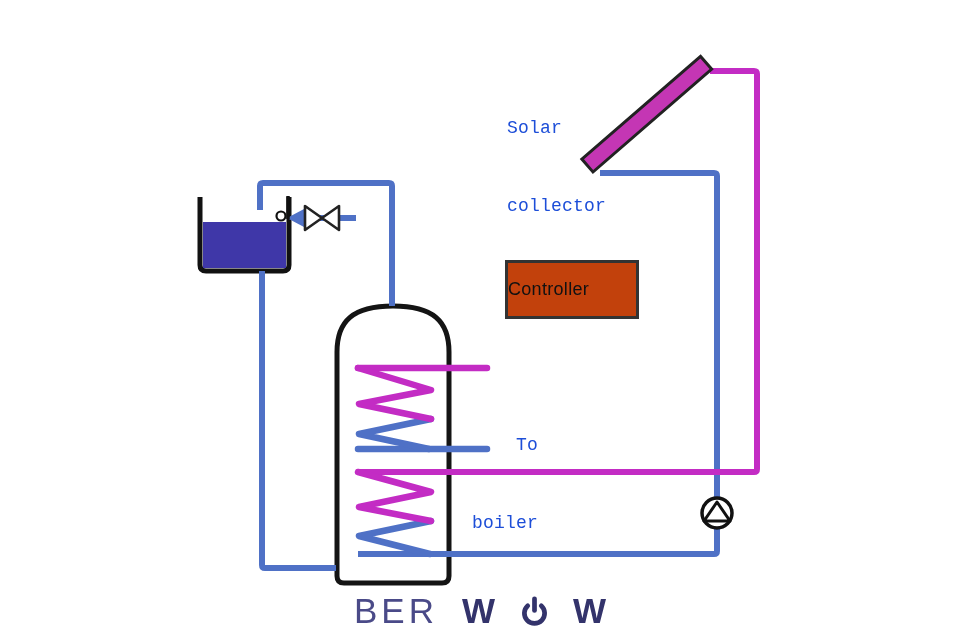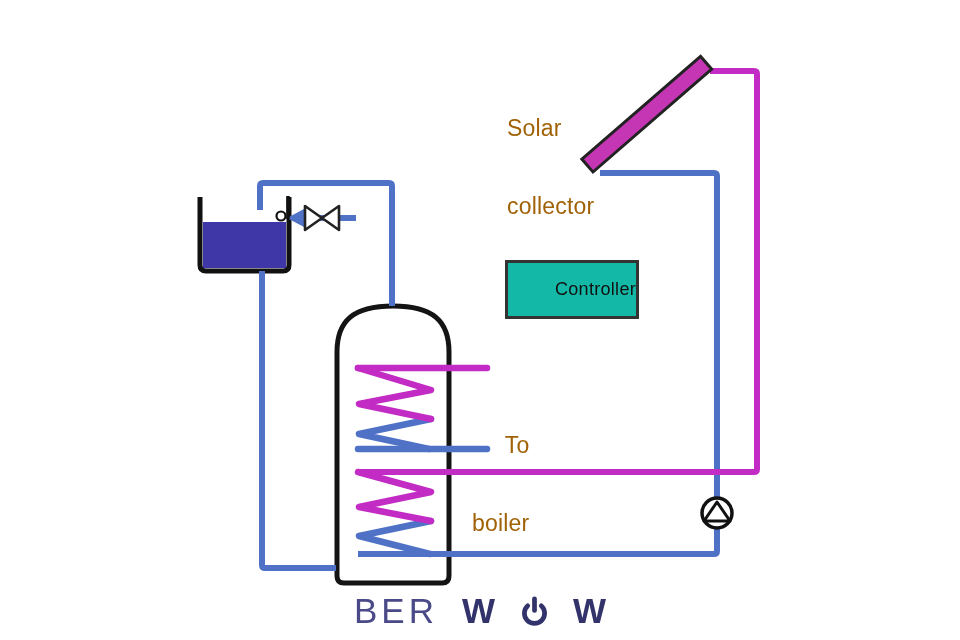--- a/index.html
+++ b/index.html
@@ -2,31 +2,31 @@
 <html><head>
 <meta charset="utf-8">
 <style>
   html,body{margin:0;padding:0;background:#fff;}
   .stage{
     position:relative;width:960px;height:640px;background:#ffffff;overflow:hidden;
     font-family:"Liberation Sans",sans-serif;color:#161616;
   }
   .diagram-svg{position:absolute;left:0;top:0;}
   .label{
-    position:absolute;font-size:23px;line-height:26px;color:#a16207;
-    font-weight:500;letter-spacing:.2px;white-space:pre;
+    position:absolute;font-size:18px;line-height:26px;color:#1d4ed8;
+    font-weight:500;letter-spacing:.2px;white-space:pre;font-family:Liberation Mono, monospace;
   }
   .label span{display:block;}
   .solar-label{left:507px;top:63px;}
   .boiler-label{left:472px;top:380px;text-align:right;}
   .controller-box{
     position:absolute;left:505px;top:260px;width:134px;height:59px;
-    border:3px solid #333333;background:#14b8a6;box-sizing:border-box;
-    display:flex;align-items:center;justify-content:flex-end;
-    font-size:18px;color:#111;letter-spacing:.3px;padding-left:24px;
+    border:3px solid #333333;background:#c2410c;box-sizing:border-box;
+    display:flex;align-items:center;justify-content:flex-start;
+    font-size:18px;color:#111;letter-spacing:.3px;
   }
   .logo{
     position:absolute;left:0;top:588px;width:960px;height:44px;
     display:flex;align-items:center;justify-content:center;gap:24px;
   }
   .logo-ber{
     font-size:35px;font-weight:300;letter-spacing:4px;color:#4a4a88;line-height:1;
   }
   .logo-w{
     font-size:35px;font-weight:800;color:#33336b;line-height:1;letter-spacing:0px;

